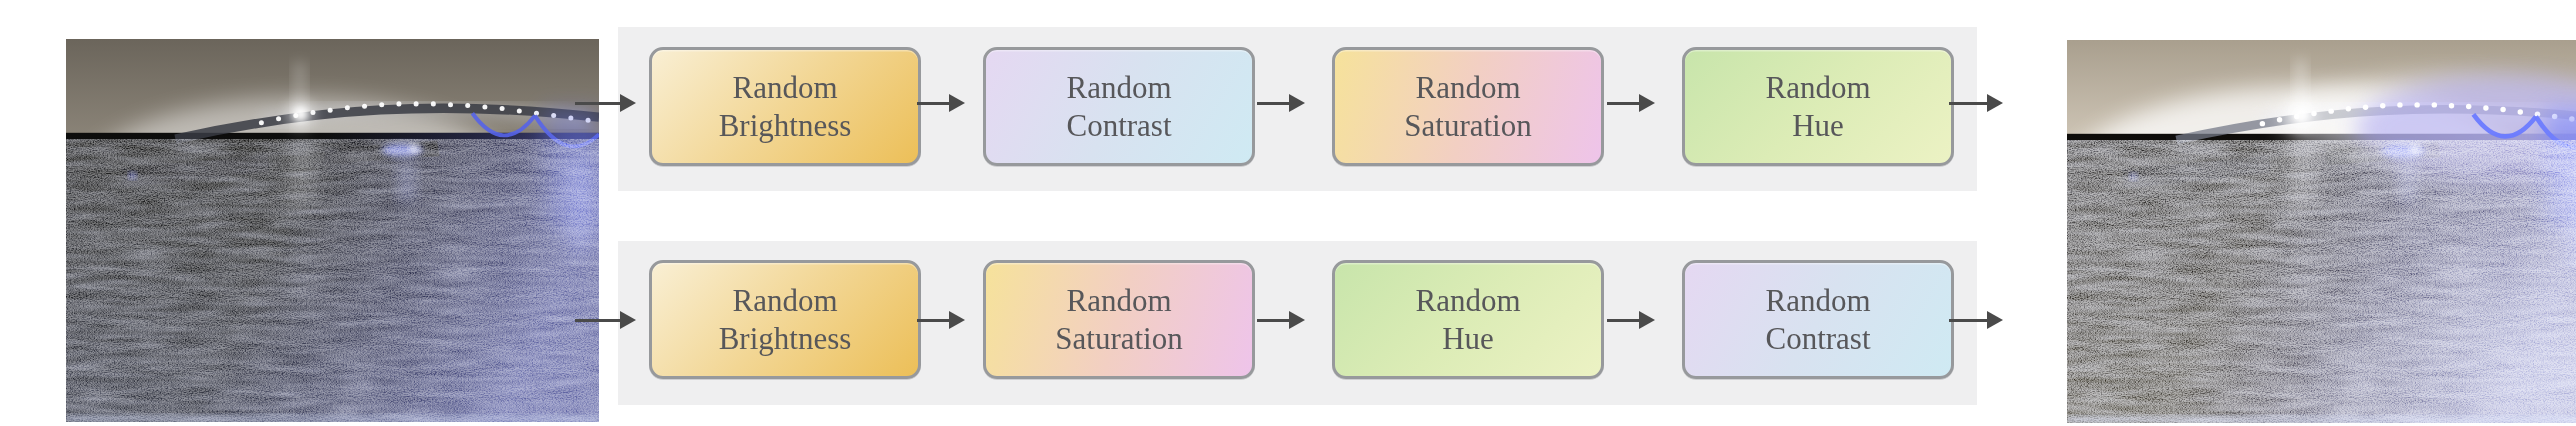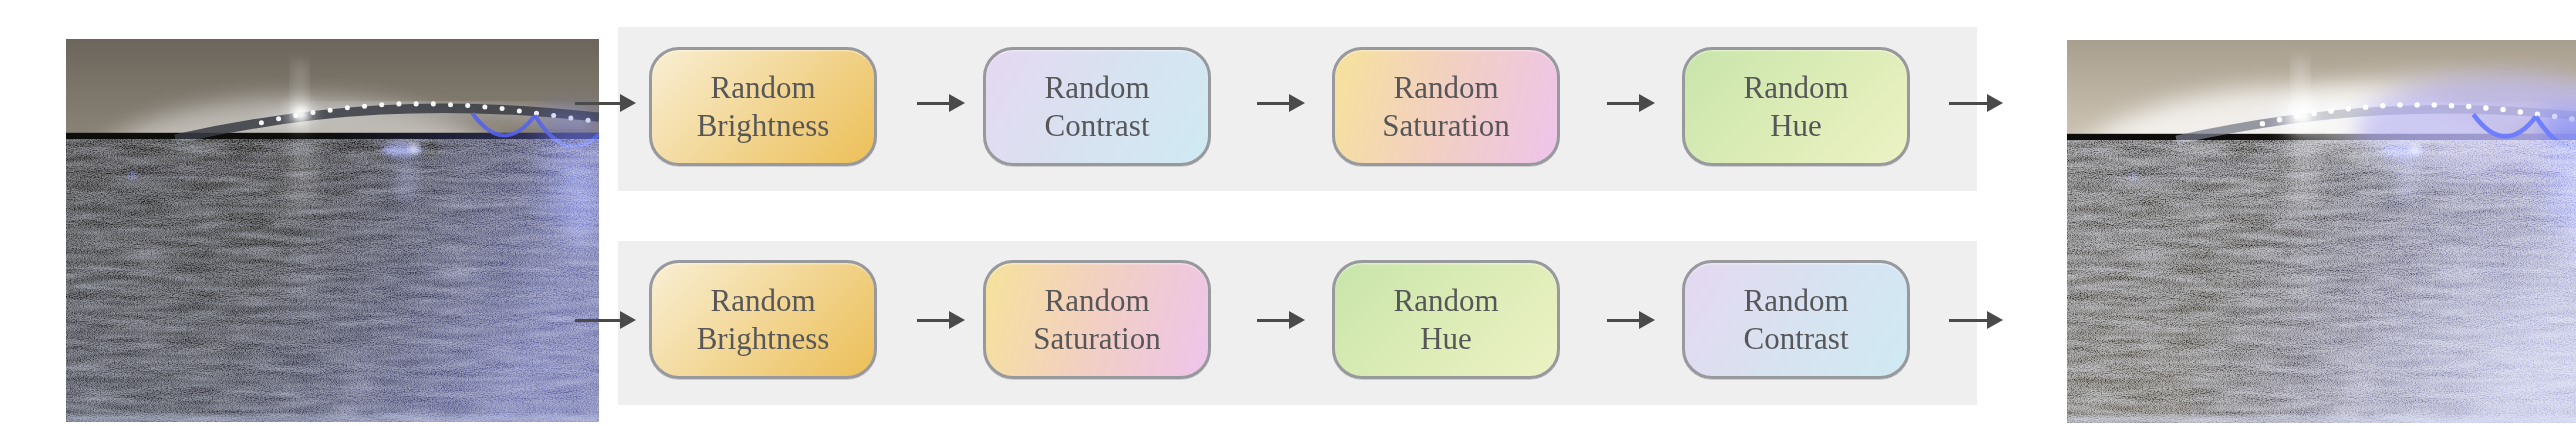--- a/index.html
+++ b/index.html
@@ -8,22 +8,22 @@
 
   .photo{position:absolute;width:533px;height:383px;overflow:hidden;}
   .photo-left{left:26px;top:26px;}
   .photo-right{left:2027px;top:27px;}
   .photo svg{width:100%;height:100%;display:block;}
 
   .band{position:absolute;left:618px;width:1359px;height:164px;background:#efeff0;}
   .band-1{top:27px;}
   .band-2{top:241px;}
 
-  .step{position:absolute;width:228px;height:119px;box-sizing:border-box;
-    border:3.9px solid #97999c;border-radius:30px;
+  .step{position:absolute;width:272px;height:119px;box-sizing:border-box;
+    border:3.9px solid #97999c;border-radius:14px;
     display:flex;align-items:center;justify-content:center;text-align:center;
     font-size:31px;line-height:1.22;color:#57575a;white-space:pre-line;
     box-shadow:0 0.8px 0 rgba(120,120,125,.35), inset 0 1.6px 0 rgba(255,255,255,.35);}
   .row1{top:47px;} .row2{top:260px;}
   .c1{left:649px;} .c2{left:983px;} .c3{left:1332px;} .c4{left:1682px;}
 
   .arrow{position:absolute;height:3.1px;background:#4a4a4a;}
   .arrow::after{content:"";position:absolute;right:-16.4px;top:-7.8px;width:0;height:0;
     border-left:16.4px solid #4a4a4a;border-top:9.4px solid transparent;border-bottom:9.4px solid transparent;}
   .ay1{top:102px;} .ay2{top:319px;}

